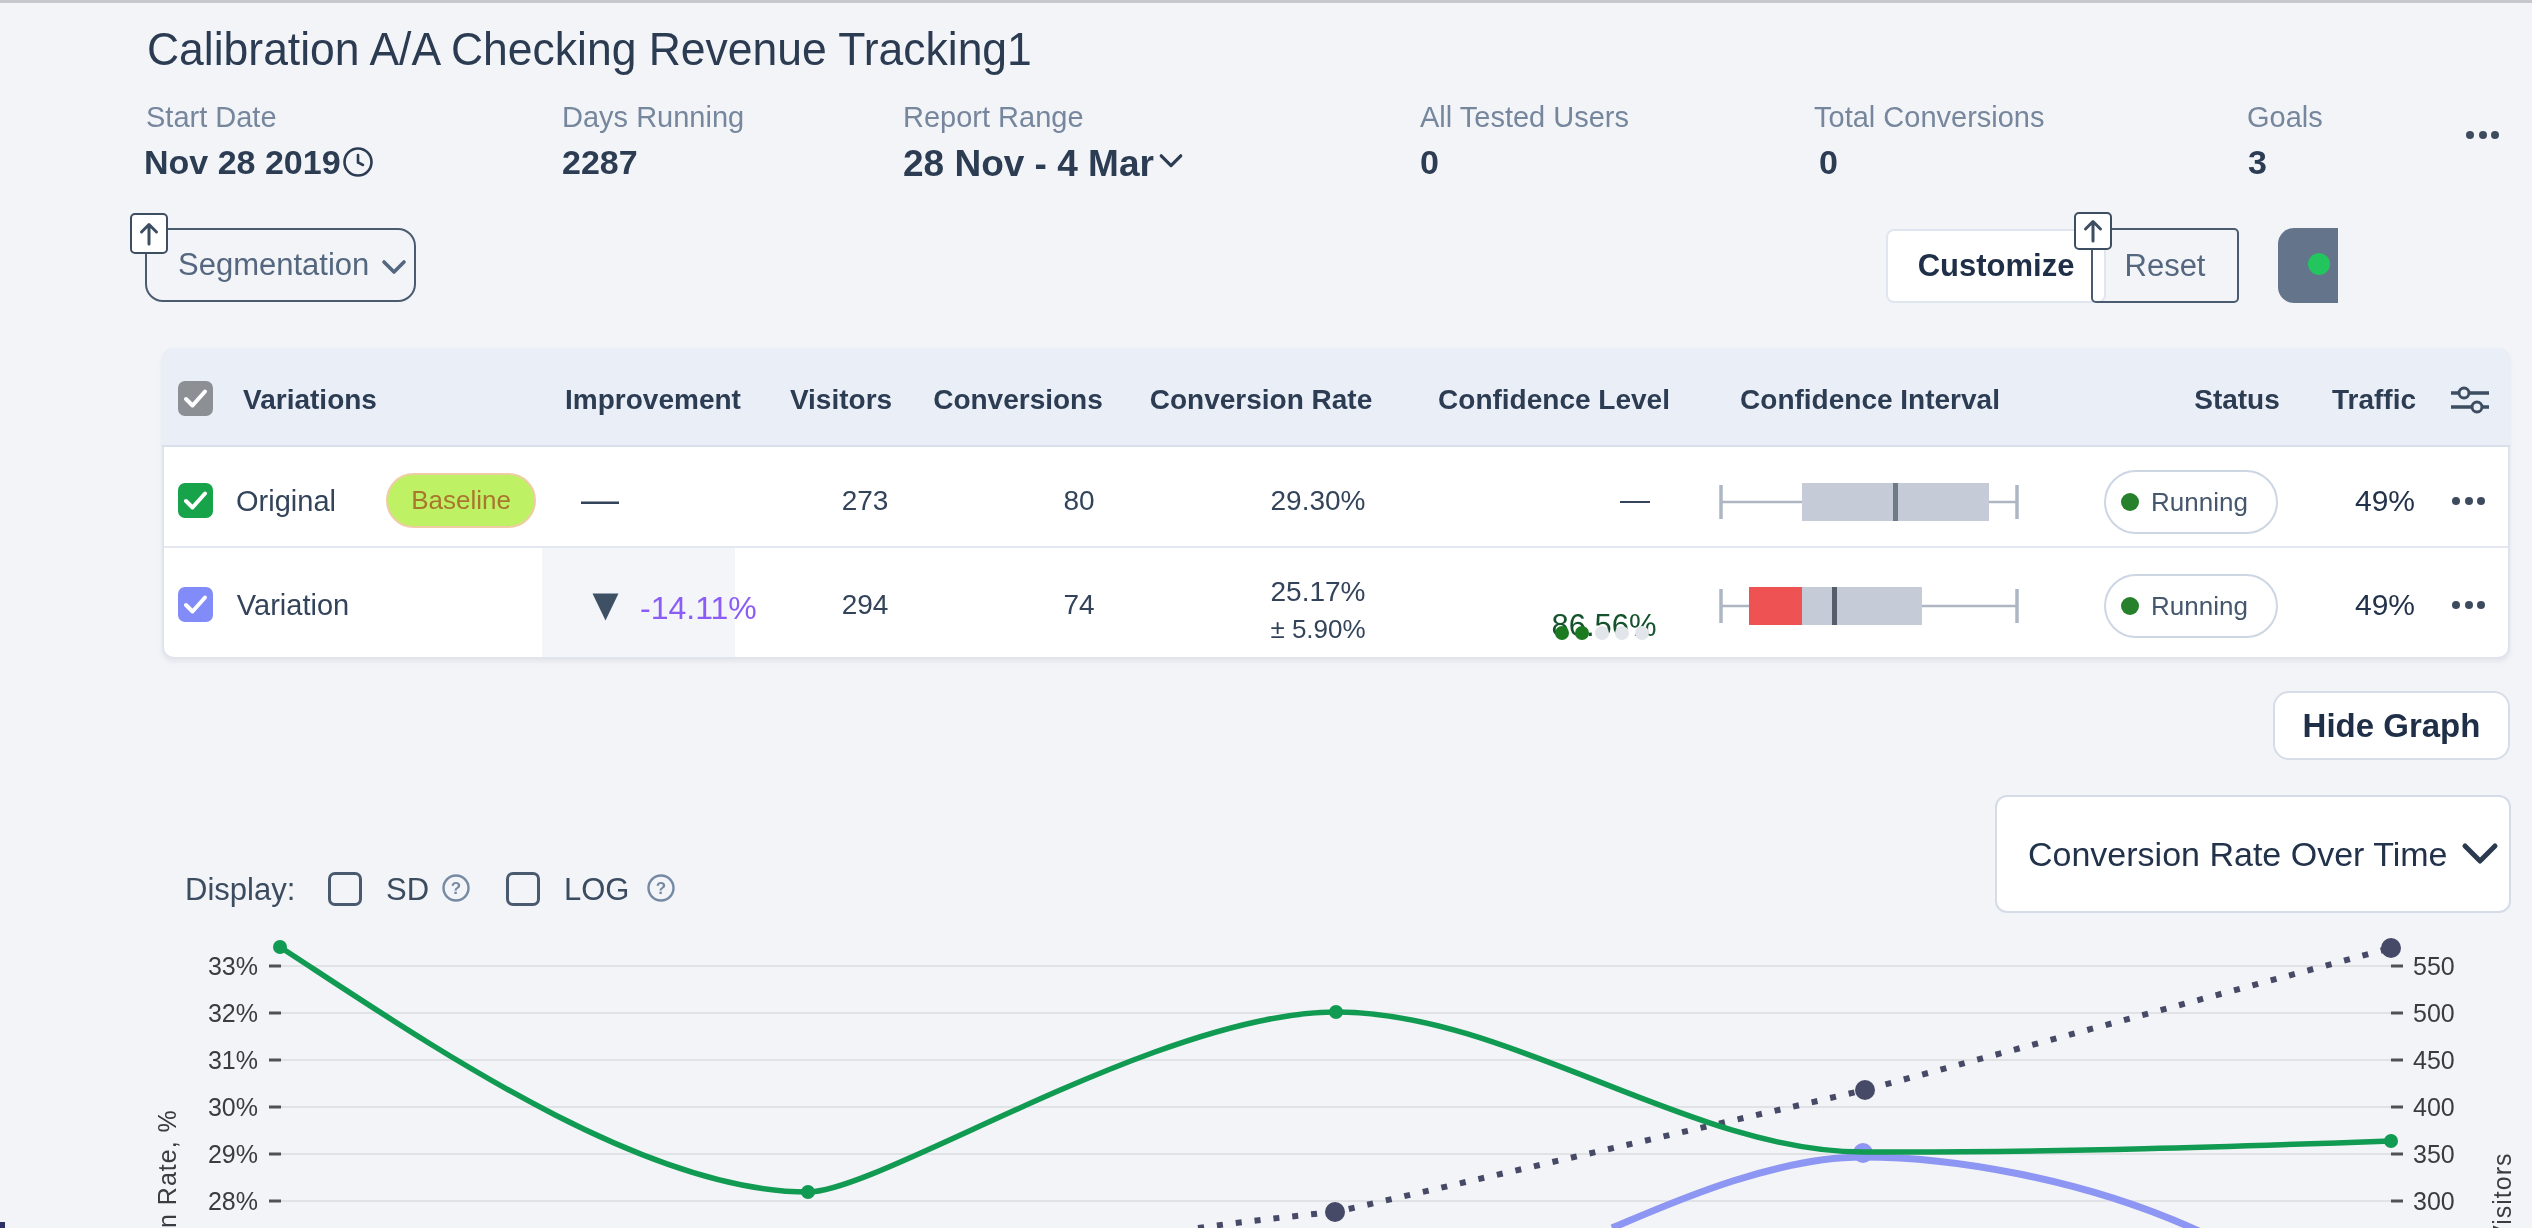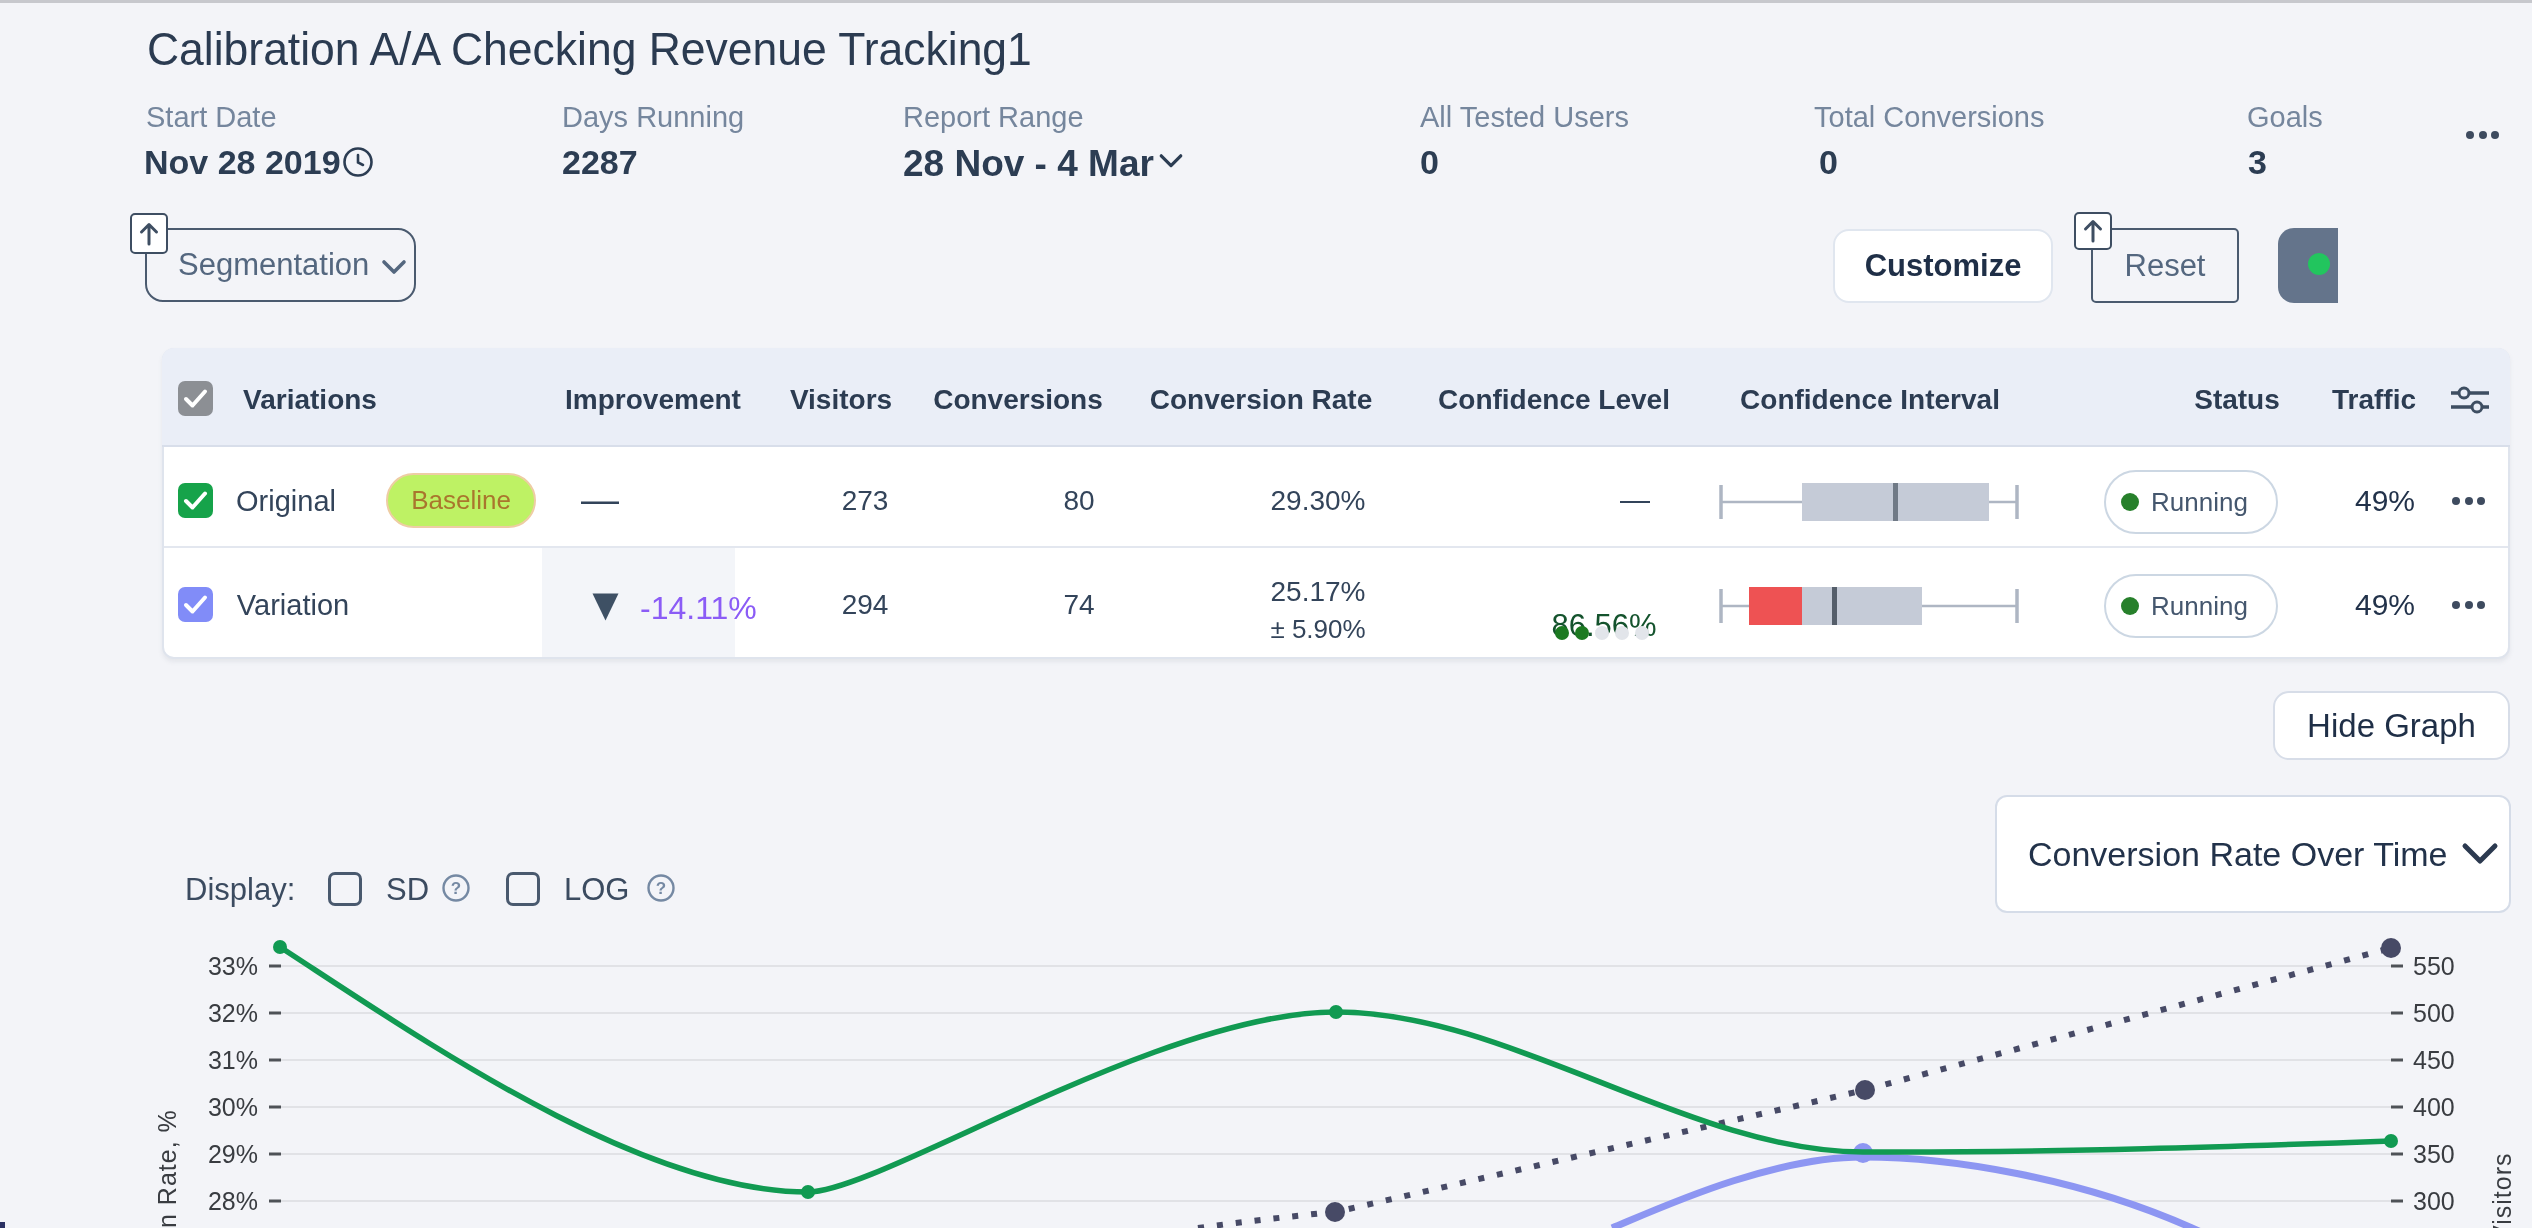--- a/index.html
+++ b/index.html
@@ -58,21 +58,21 @@
   <svg width="24" height="26" viewBox="0 0 24 26">
       <path d="M12 23 L12 4 M4.5 11 L12 3.5 L19.5 11" fill="none" stroke="#3e4e62" stroke-width="3" stroke-linecap="round" stroke-linejoin="round"></path>
     </svg>
 </div>
 <div class="abs outbtn" style="left:145px; top:228px; width:271px; height:74px; font-size:31px; justify-content:flex-start; padding-left:31px;">
   <span>Segmentation</span>
   <svg style="position:absolute; right:7px; top:29px;" width="26" height="16" viewBox="0 0 26 16">
       <path d="M3 3 L13 13 L23 3" fill="none" stroke="#54677f" stroke-width="3.6" stroke-linecap="round" stroke-linejoin="round"></path>
     </svg>
 </div>
-<div class="abs" style="left:1833px; top:229px; width:220px; height:74px; background:#fff; border:2px solid #e0e6ef; border-radius:16px; display:flex; align-items:center; justify-content:center; font-size:31px; font-weight:700; color:#1f2f47;">Customize</div>
+<div class="abs" style="left:1886px; top:229px; width:220px; height:74px; background:#fff; border:2px solid #e0e6ef; border-radius:8px; display:flex; align-items:center; justify-content:center; font-size:31px; font-weight:700; color:#1f2f47;">Customize</div>
 <div class="abs arrowbox" style="left:2074px; top:212px; height:38px;">
   <svg width="24" height="26" viewBox="0 0 24 26">
       <path d="M12 23 L12 4 M4.5 11 L12 3.5 L19.5 11" fill="none" stroke="#3e4e62" stroke-width="3" stroke-linecap="round" stroke-linejoin="round"></path>
     </svg>
 </div>
 <div class="abs outbtn" style="left:2091px; top:228px; width:148px; height:75px; border-radius:5px; font-size:31px;">Reset</div>
 <div class="abs" style="left:2278px; top:228px; width:234px; height:75px;">
   <div style="position:absolute; left:0; top:0; width:60px; height:75px; background:#64748b; border-radius:16px 0 0 16px;"></div>
   <div style="position:absolute; left:30px; top:25px; width:22px; height:22px; border-radius:50%; background:#22c55e;"></div>
 </div>
@@ -166,21 +166,21 @@
 <div class="abs" style="left:2104px; top:574px; width:174px; height:64px; border:2px solid #ccd7e3; border-radius:32px; background:#fff;"></div>
 <div class="abs" style="left:2121px; top:597px; width:18px; height:18px; border-radius:50%; background:#27802b;"></div>
 <div class="abs" style="left:2151px; top:591px; font-size:26px; color:#45576e;">Running</div>
 <div class="cell" style="left:2385px; top:605px; font-size:30px; font-weight:500; color:#22324a;">49%</div>
 <div class="abs dots3" style="left:2452px; top:601px;">
     <i></i>
     <i></i>
     <i></i>
   </div>
 
-<div class="abs" style="left:2273px; top:691px; width:237px; height:69px; background:#fff; border:2px solid #d7dde8; border-radius:16px; display:flex; align-items:center; justify-content:center; font-size:33px; font-weight:400; color:#1f2f47;">Hide Graph</div>
+<div class="abs" style="left:2273px; top:691px; width:237px; height:69px; background:#fff; border:2px solid #d7dde8; border-radius:16px; display:flex; align-items:center; justify-content:center; font-size:33px; font-weight:700; color:#1f2f47;">Hide Graph</div>
 <div class="abs" style="left:1995px; top:795px; width:516px; height:118px; background:#fff; border:2px solid #d5dce8; border-radius:12px; display:flex; align-items:center; font-size:34px; color:#22324a; white-space:nowrap; padding:0 10px 0 31px;">
   <span>Conversion Rate Over Time</span>
   <svg style="margin-left:auto;" width="38" height="24" viewBox="0 0 38 24">
       <path d="M4 4 L19 19 L34 4" fill="none" stroke="#2c3a50" stroke-width="5" stroke-linecap="round" stroke-linejoin="round"></path>
     </svg>
 </div>
 
 <div class="abs" style="left:185px; top:872px; font-size:31px; color:#3b4b60;">Display:</div>
 <div class="abs" style="left:328px; top:872px; width:34px; height:34px; border:3px solid #49596e; border-radius:7px;"></div>
 <div class="abs" style="left:386px; top:872px; font-size:31px; color:#3b4b60;">SD</div>

